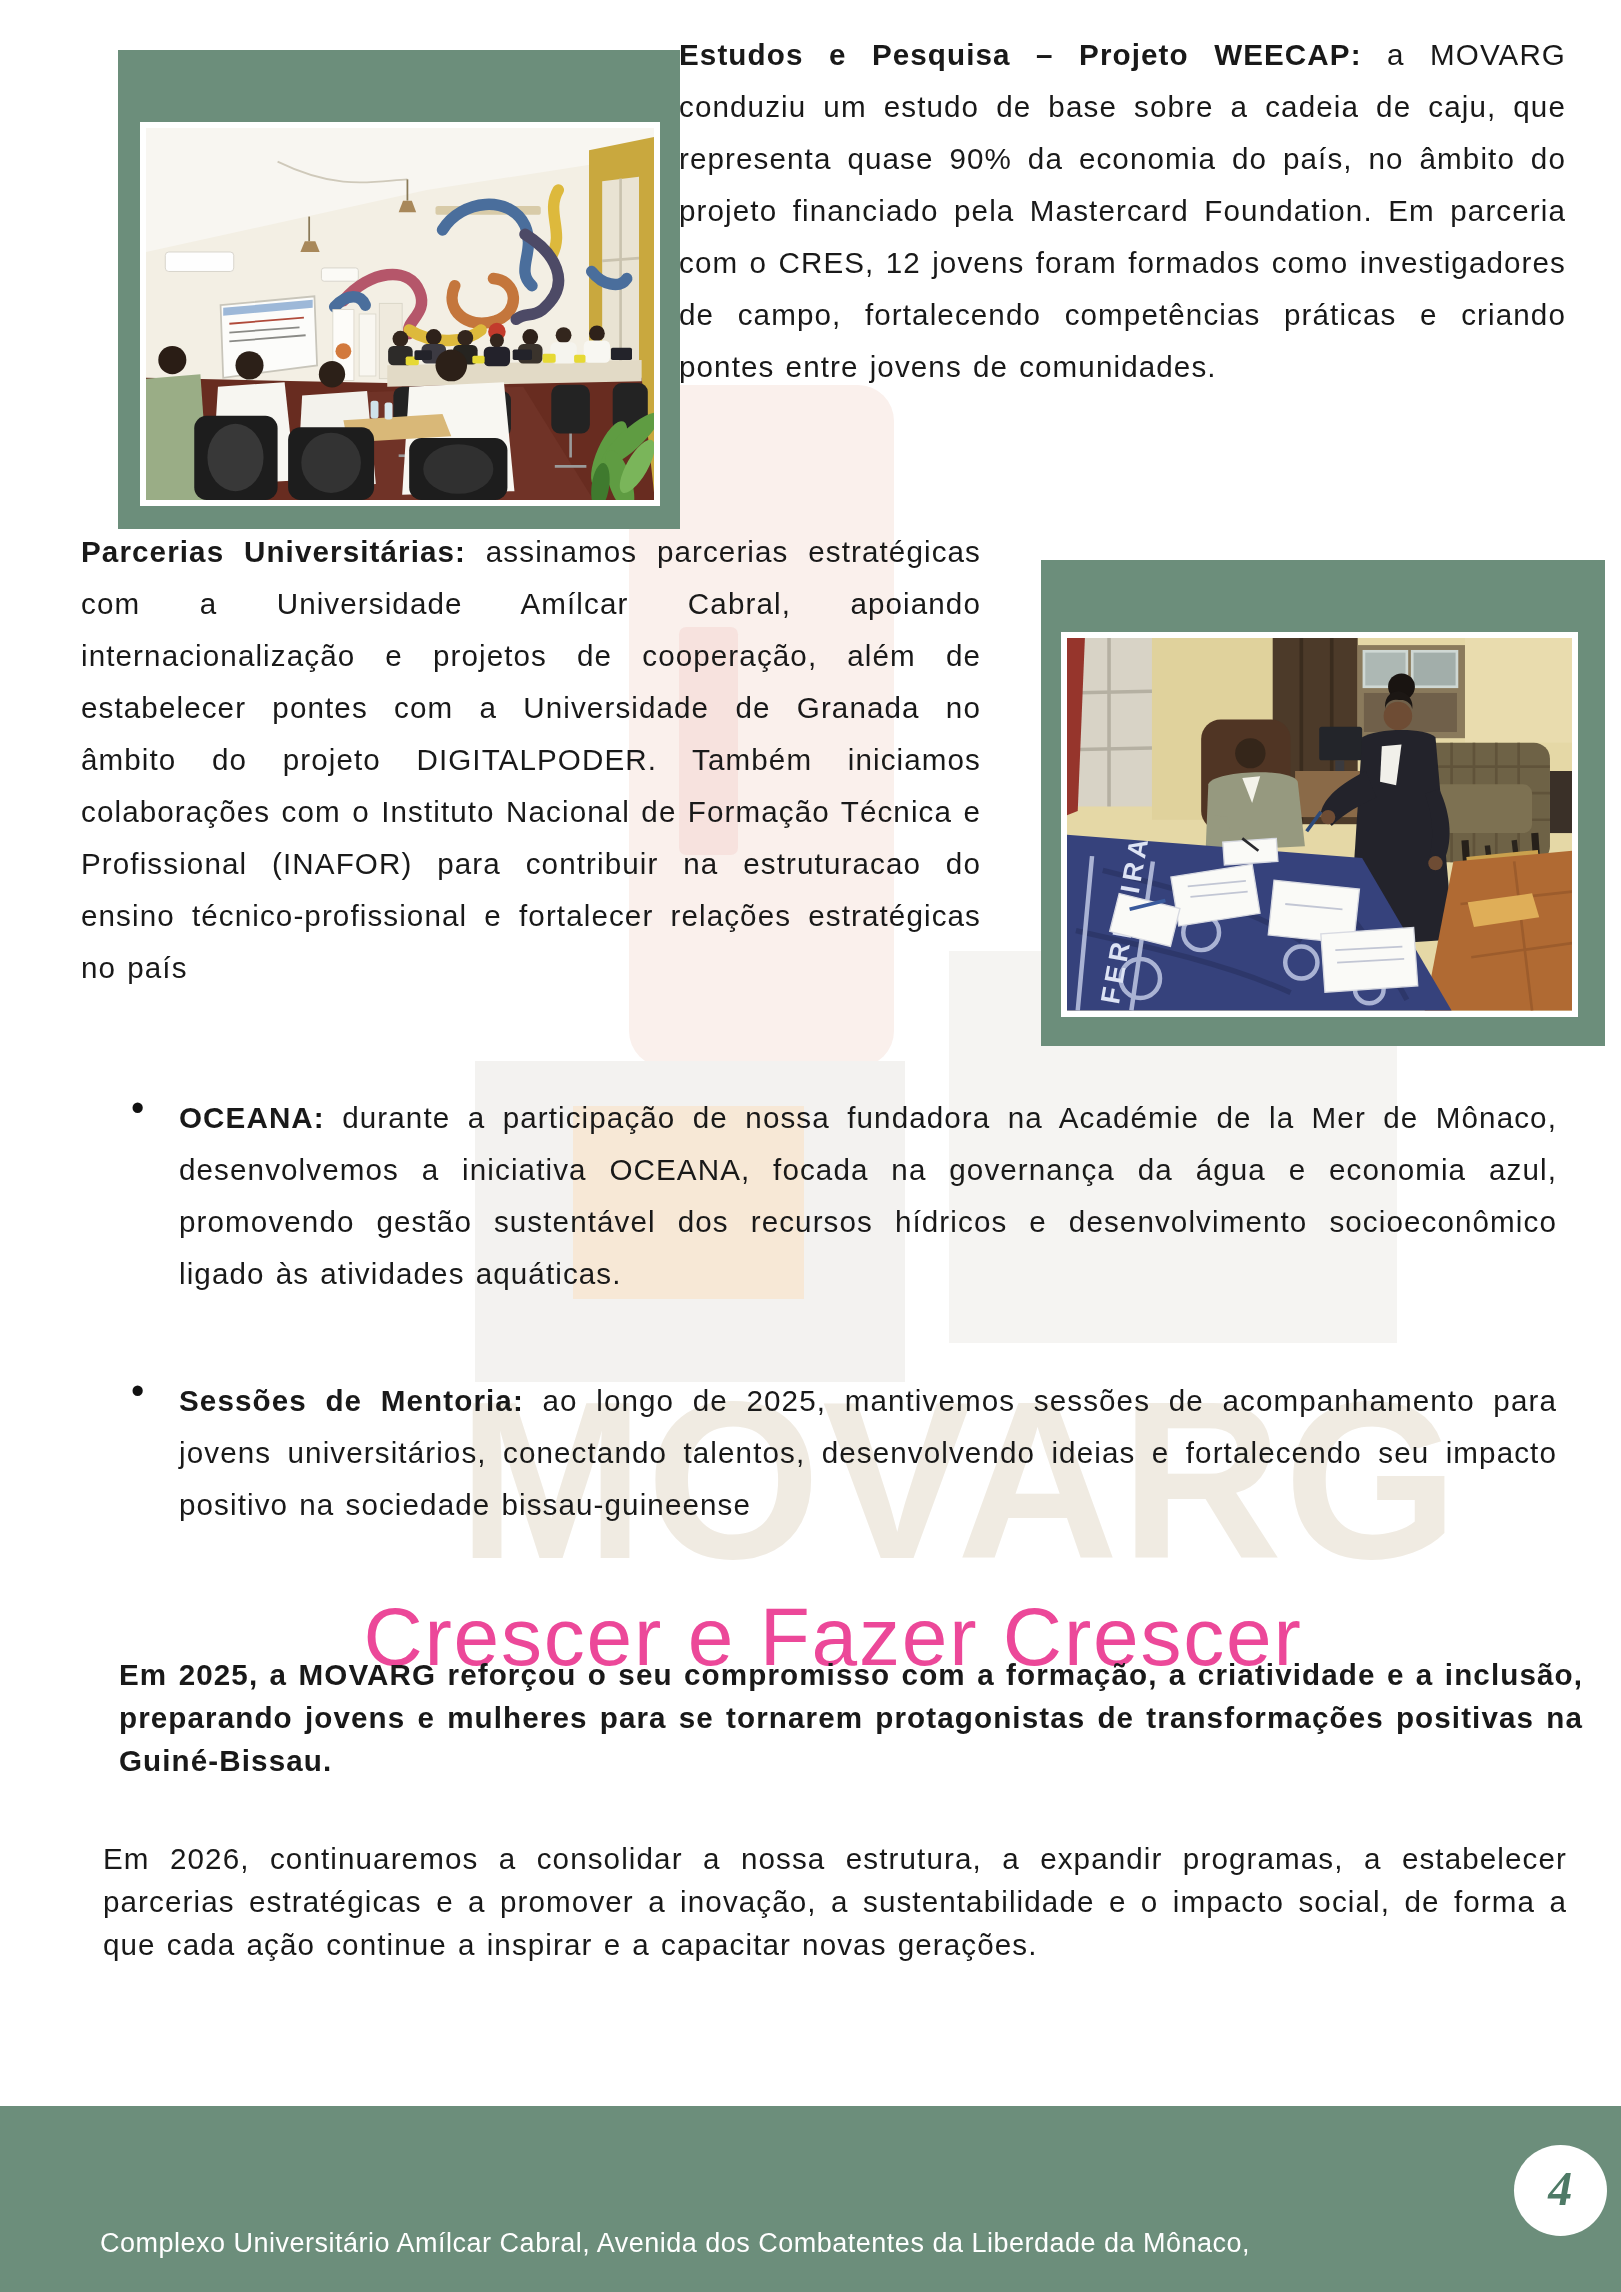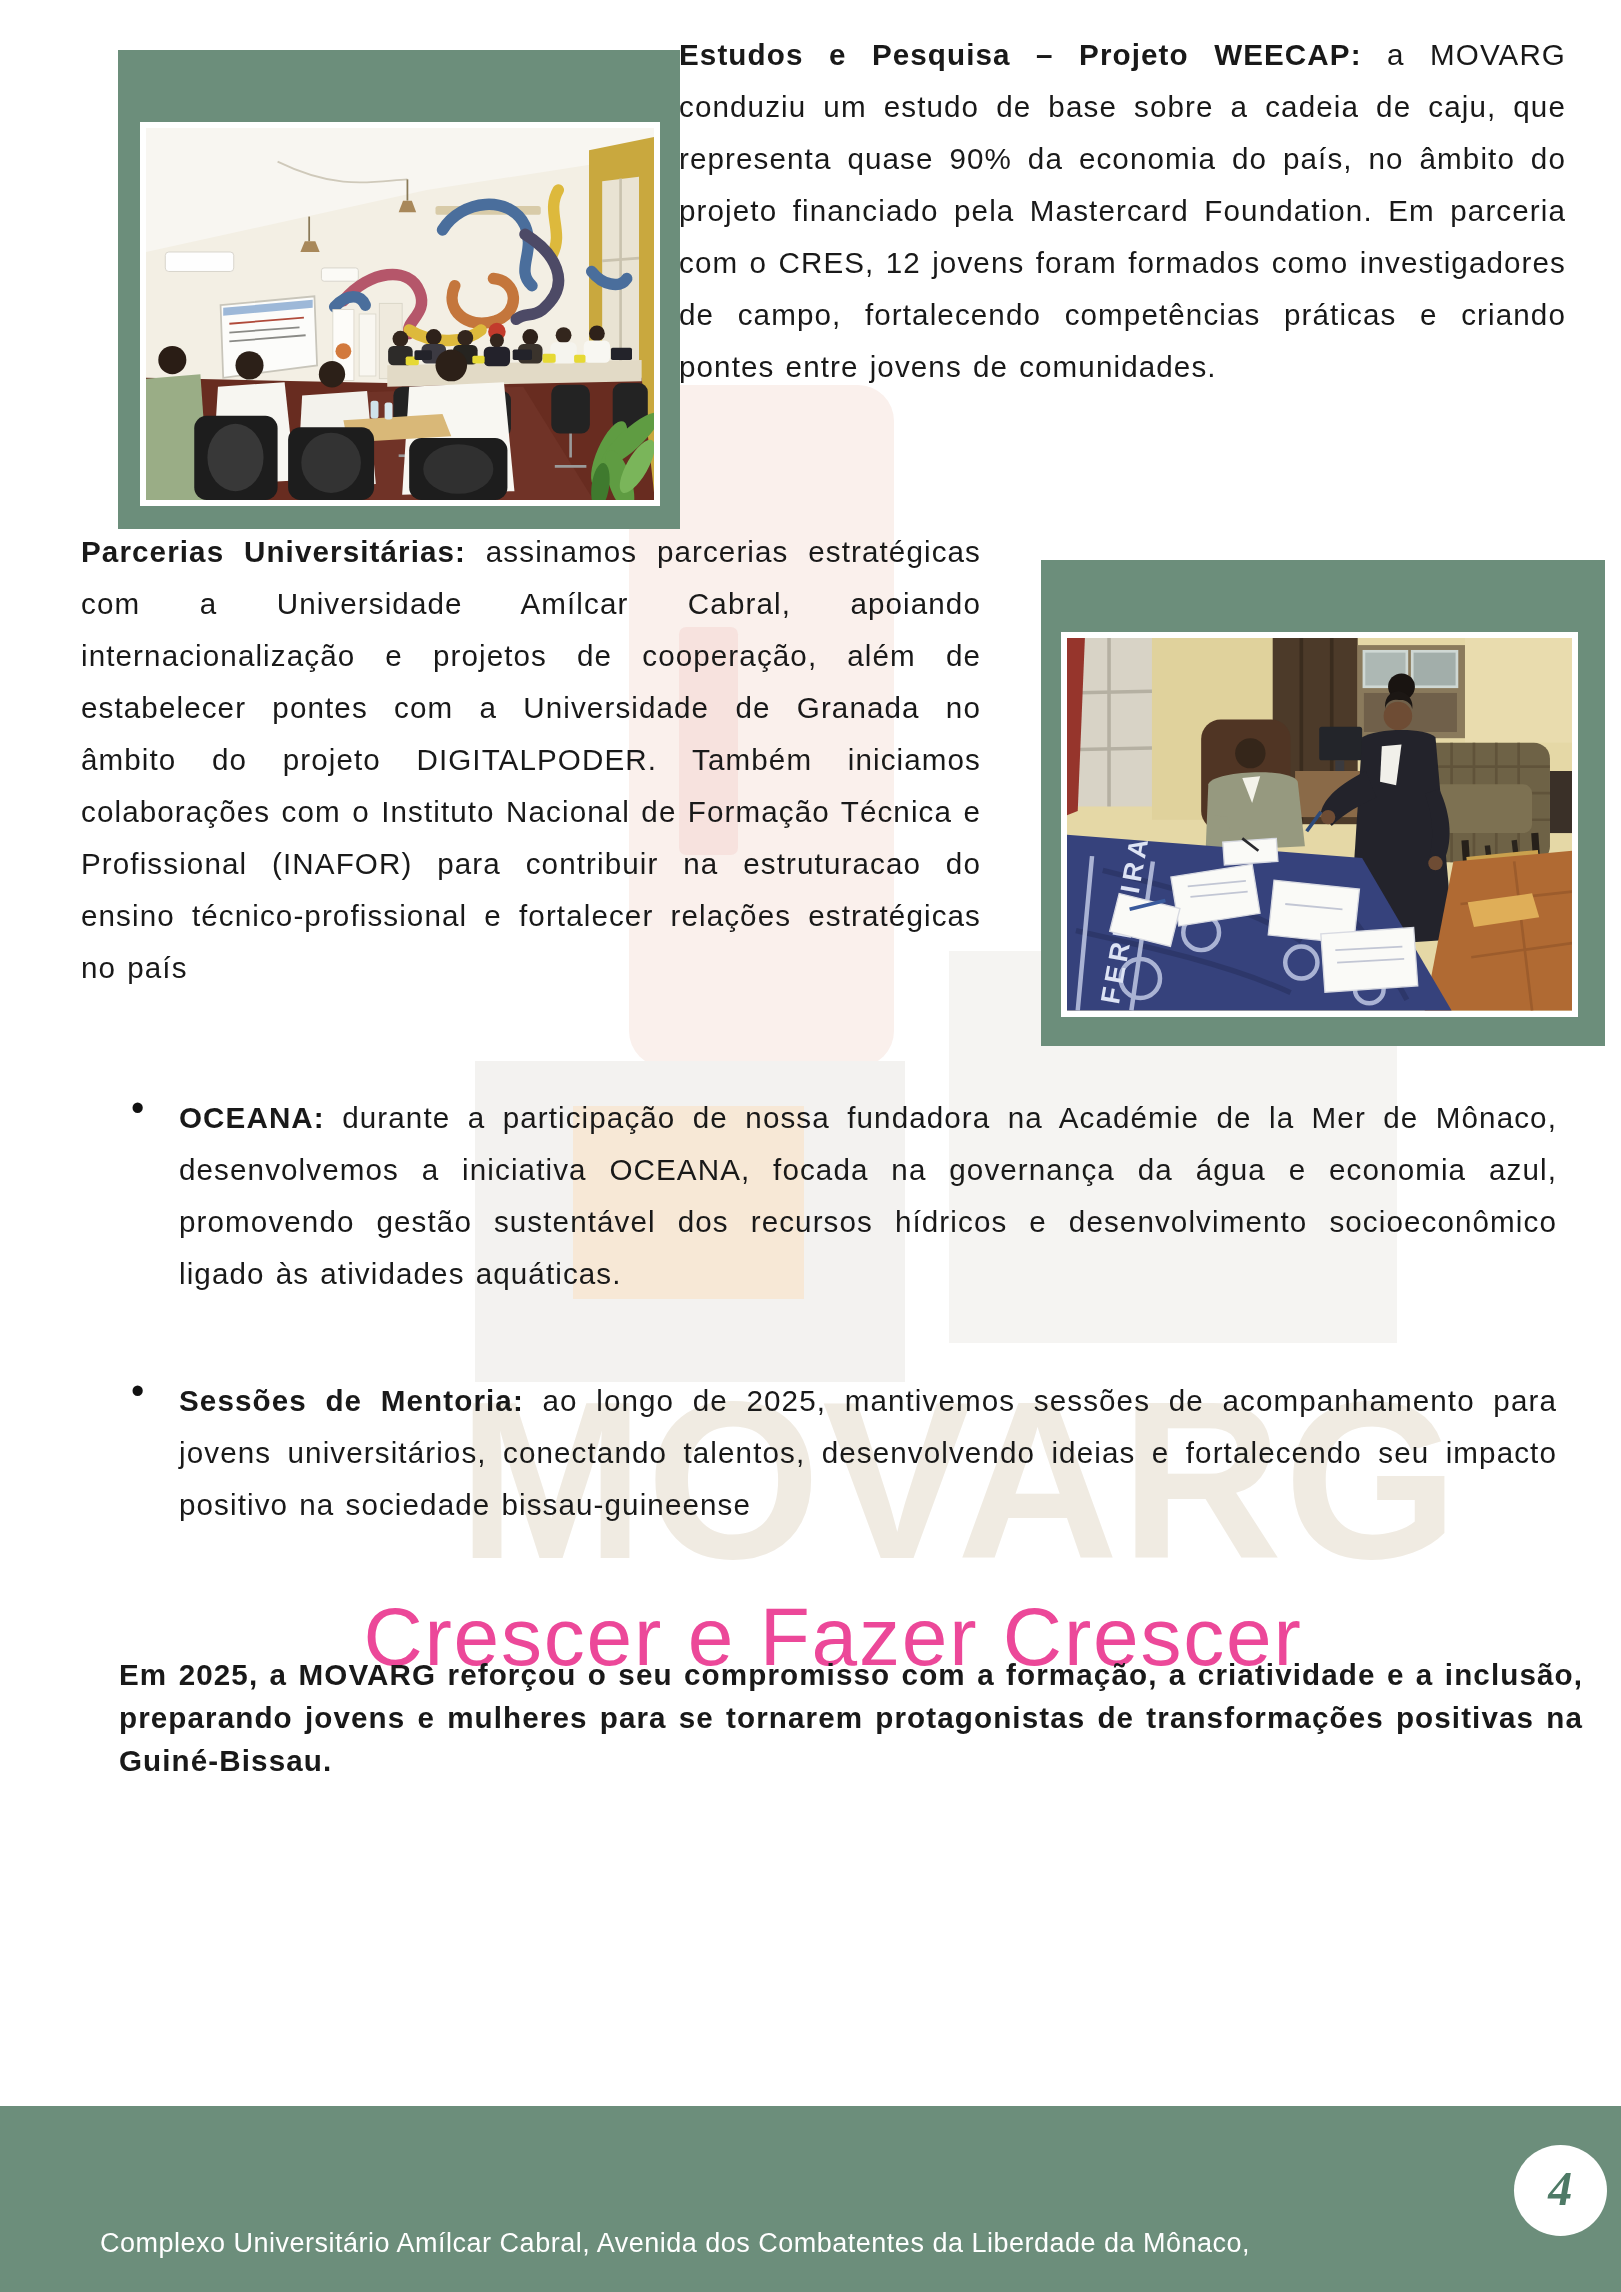--- a/index.html
+++ b/index.html
@@ -295,20 +295,21 @@
       <span class="dot">•</span>
       <p><b>OCEANA:</b><span> durante a participação de nossa fundadora na Académie de la Mer de Mônaco, desenvolvemos a iniciativa OCEANA, focada na governança da água e economia azul, promovendo gestão sustentável dos recursos hídricos e desenvolvimento socioeconômico ligado às atividades aquáticas.</span></p>
     </li>
     <li>
       <span class="dot">•</span>
       <p><b>Sessões de Mentoria:</b><span> ao longo de 2025, mantivemos sessões de acompanhamento para jovens universitários, conectando talentos, desenvolvendo ideias e fortalecendo seu impacto positivo na sociedade bissau-guineense</span></p>
     </li>
   </ul>
 
   <p class="blk p2025">Em 2025, a MOVARG reforçou o seu compromisso com a formação, a criatividade e a inclusão, preparando jovens e mulheres para se tornarem protagonistas de transformações positivas na Guiné-Bissau.</p>
+  <p class="blk p2026">Em 2026, continuaremos a consolidar a nossa estrutura, a expandir programas, a estabelecer parcerias estratégicas e a promover a inovação, a sustentabilidade e o impacto social, de forma a que cada ação continue a inspirar e a capacitar novas gerações.</p>
 
   <footer>
     <div class="f-lines">
       <div><span>Complexo Universitário Amílcar Cabral, Avenida dos Combatentes da Liberdade da Mônaco,</span></div>
       
       
     </div>
     <div class="page-badge">
       <span>4</span>
     </div>

